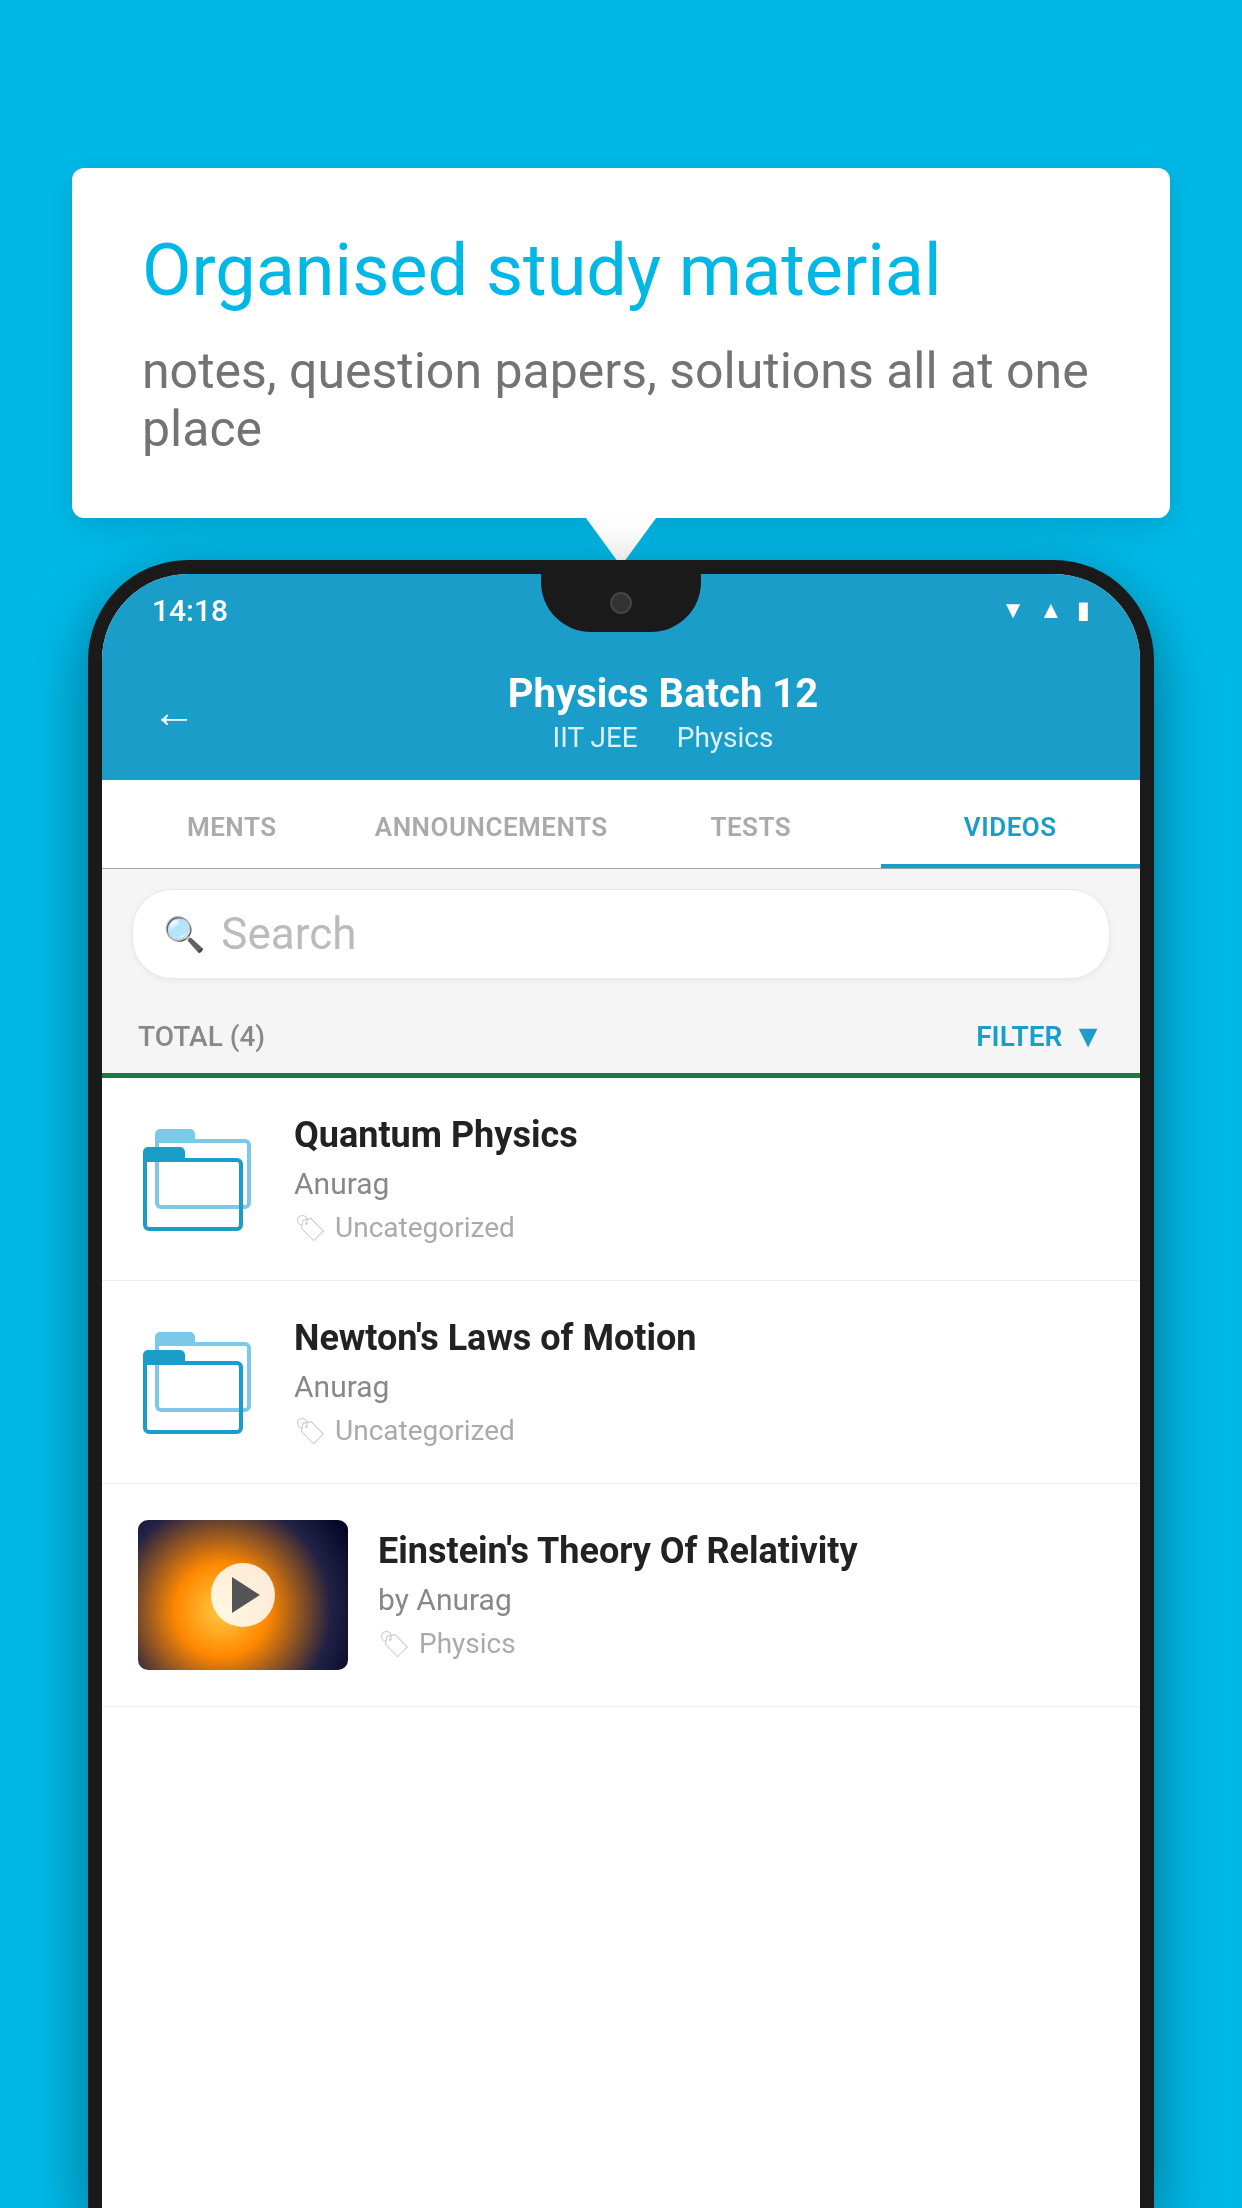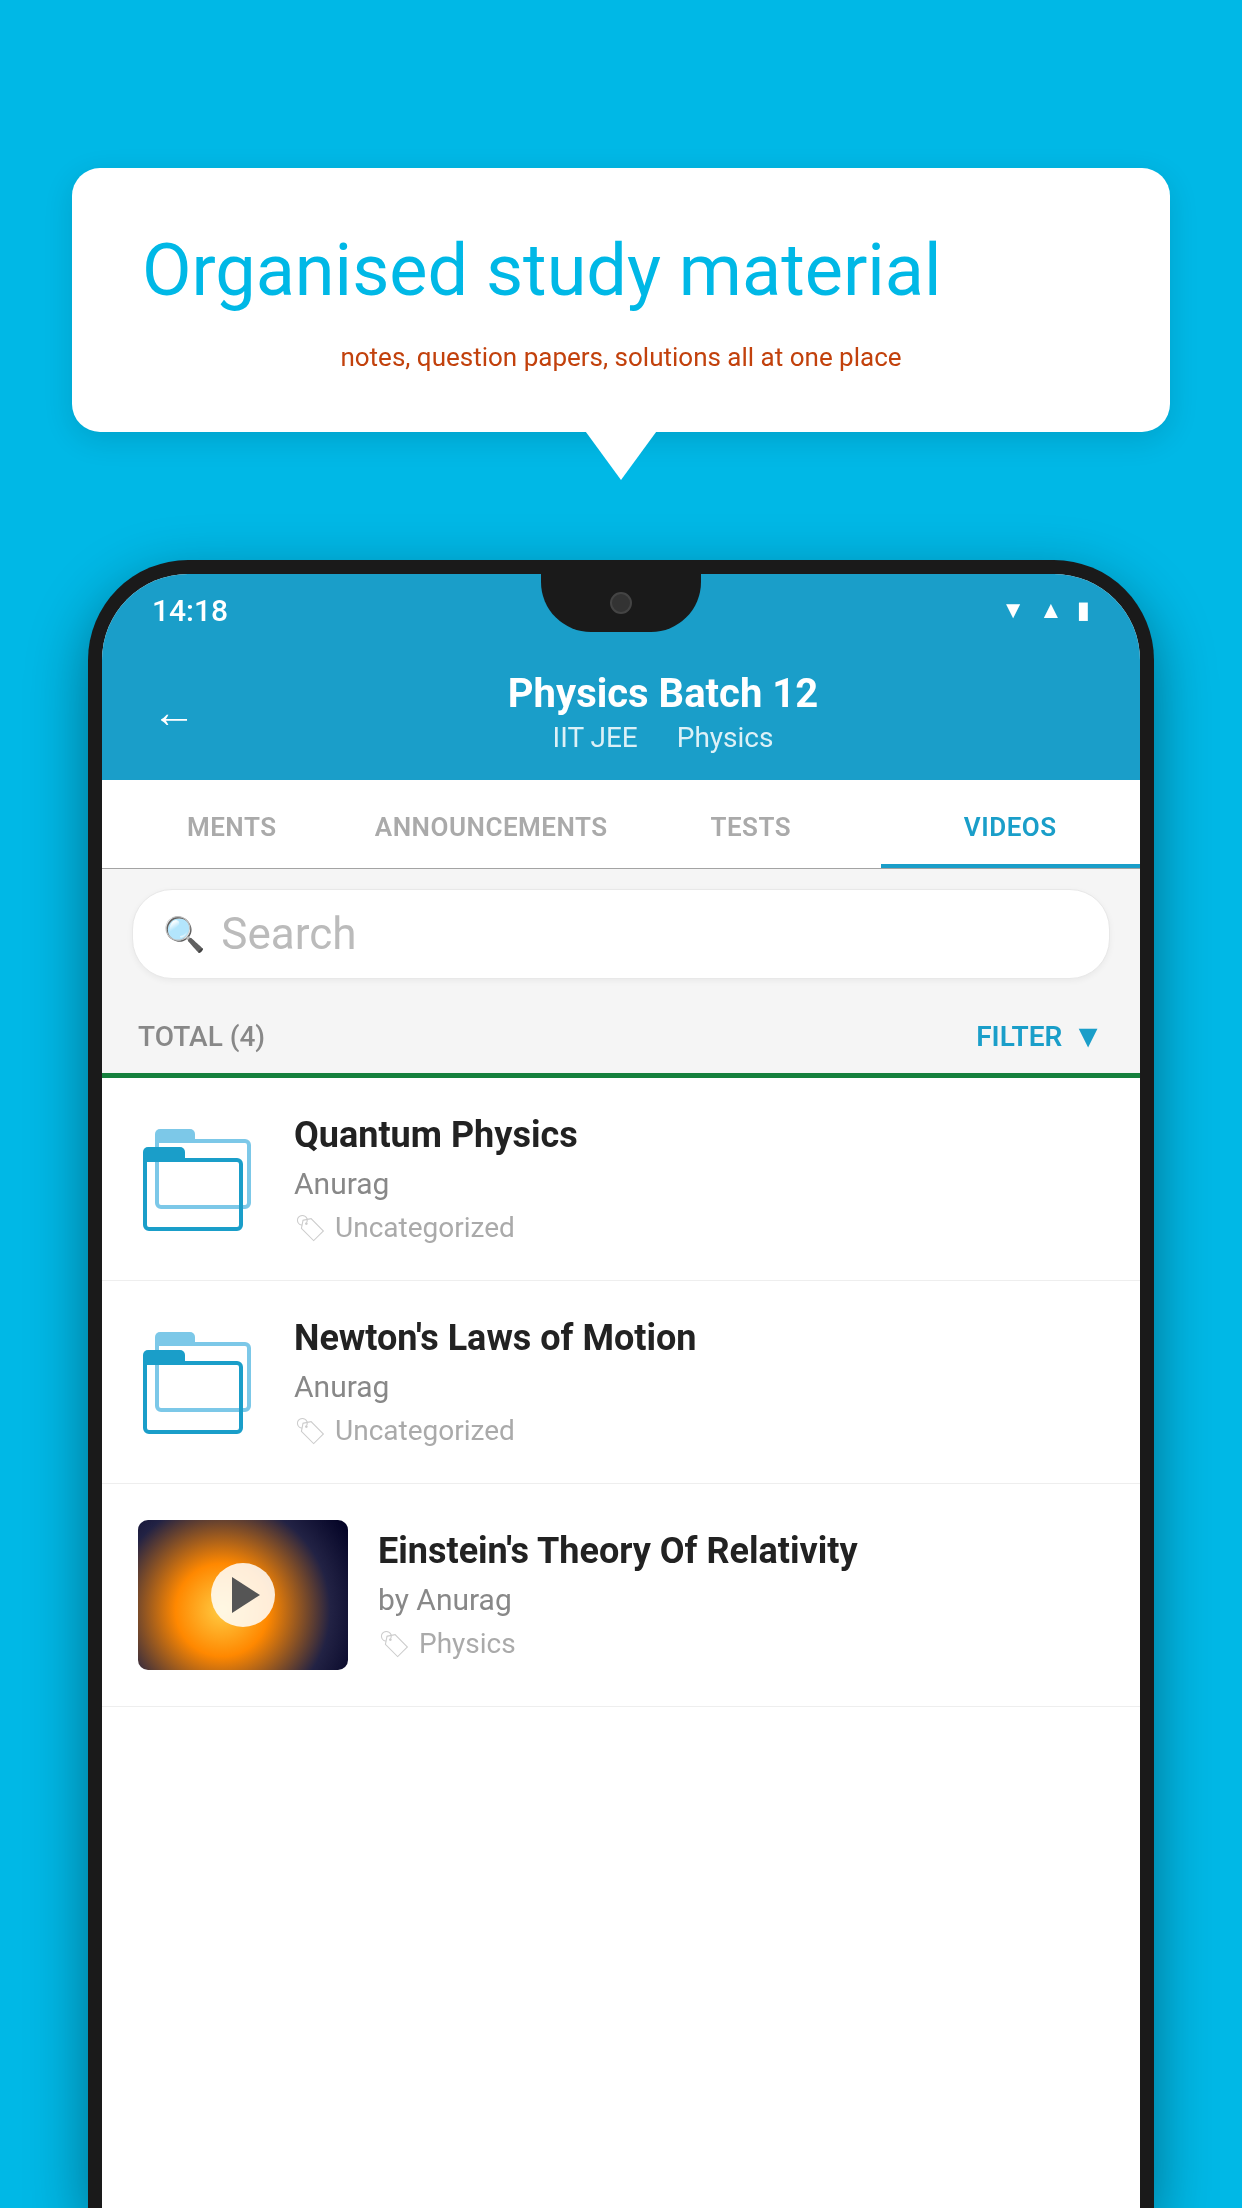--- a/index.html
+++ b/index.html
@@ -13,21 +13,21 @@
       position: relative;
     }
 
     
     .speech-bubble {
       position: absolute;
       top: 168px;
       left: 72px;
       right: 72px;
       background: white;
-      border-radius: 28px;
+      border-radius: 12px;
       padding: 60px 70px;
       box-shadow: 0 8px 30px rgba(0,0,0,0.12);
     }
     .speech-bubble::after {
       content: '';
       position: absolute;
       bottom: -48px;
       left: 50%;
       transform: translateX(-50%);
       width: 0;
@@ -37,24 +37,23 @@
       border-top: 52px solid white;
     }
     .bubble-title {
       font-size: 72px;
       font-weight: 400;
       color: #00b8e6;
       line-height: 1.2;
       margin-bottom: 28px;
     }
     .bubble-subtitle {
-      font-size: 26px;
-      color: #c2410c;
+      font-size: 50px;
+      color: #737373;
       font-weight: 400;
-      text-align: center;
     }
 
     
     .phone-frame {
       position: absolute;
       top: 560px;
       left: 88px;
       right: 88px;
       bottom: 0;
       background: #1a1a1a;

